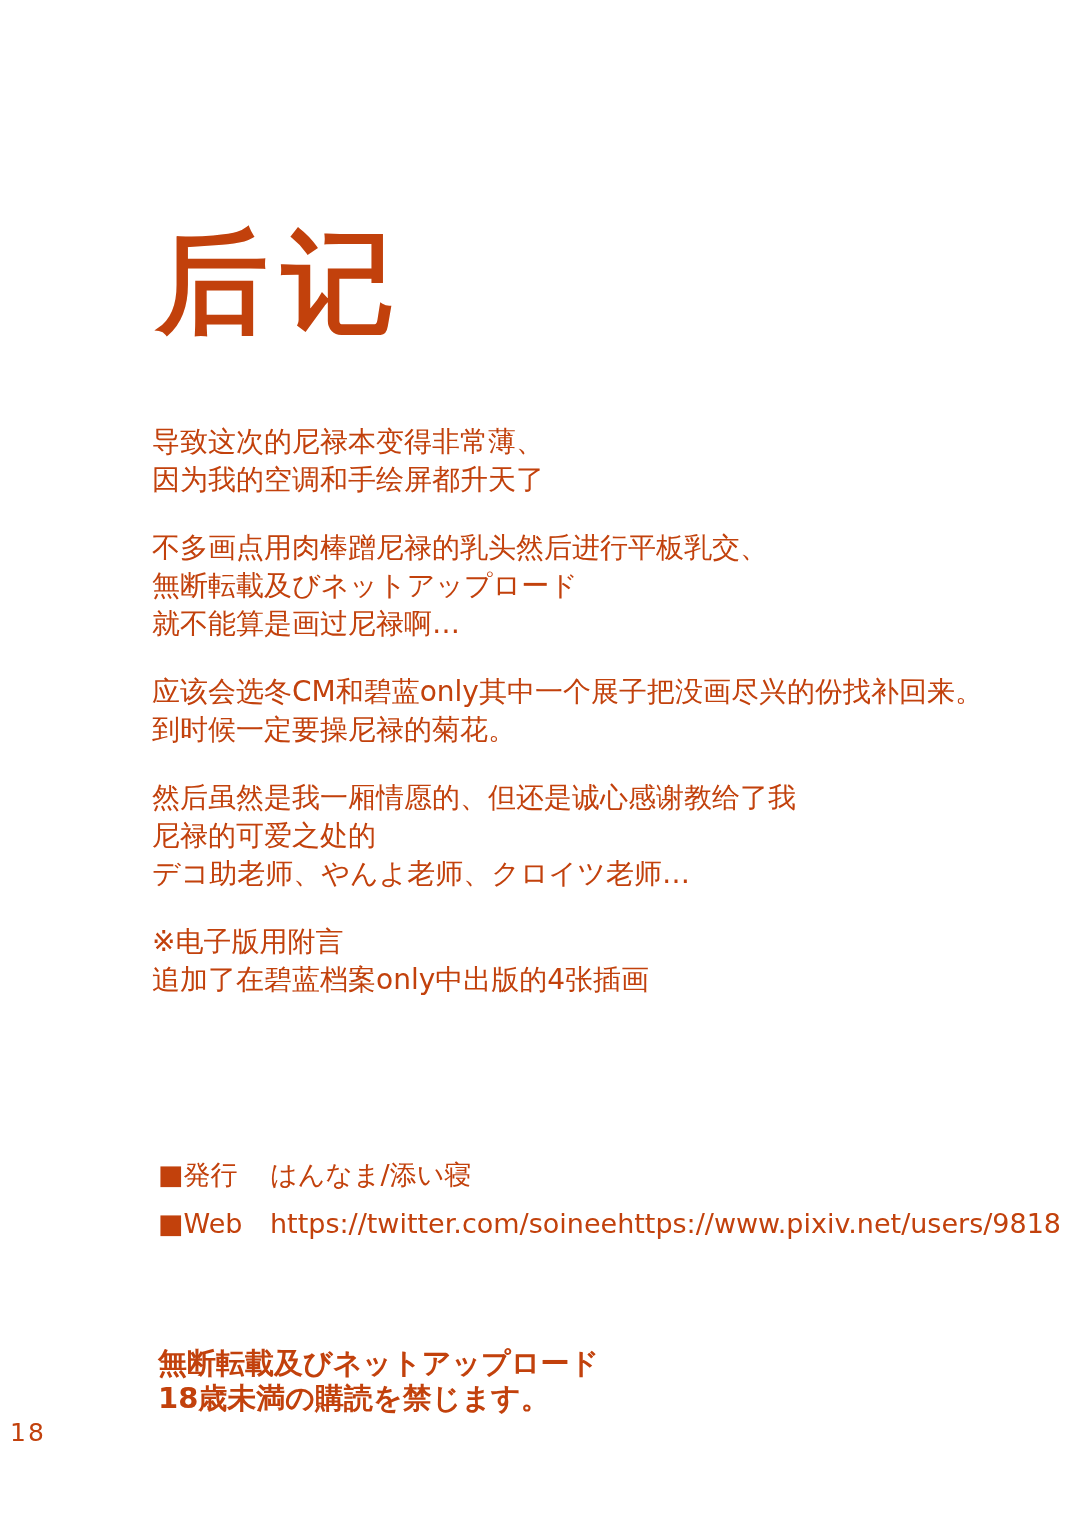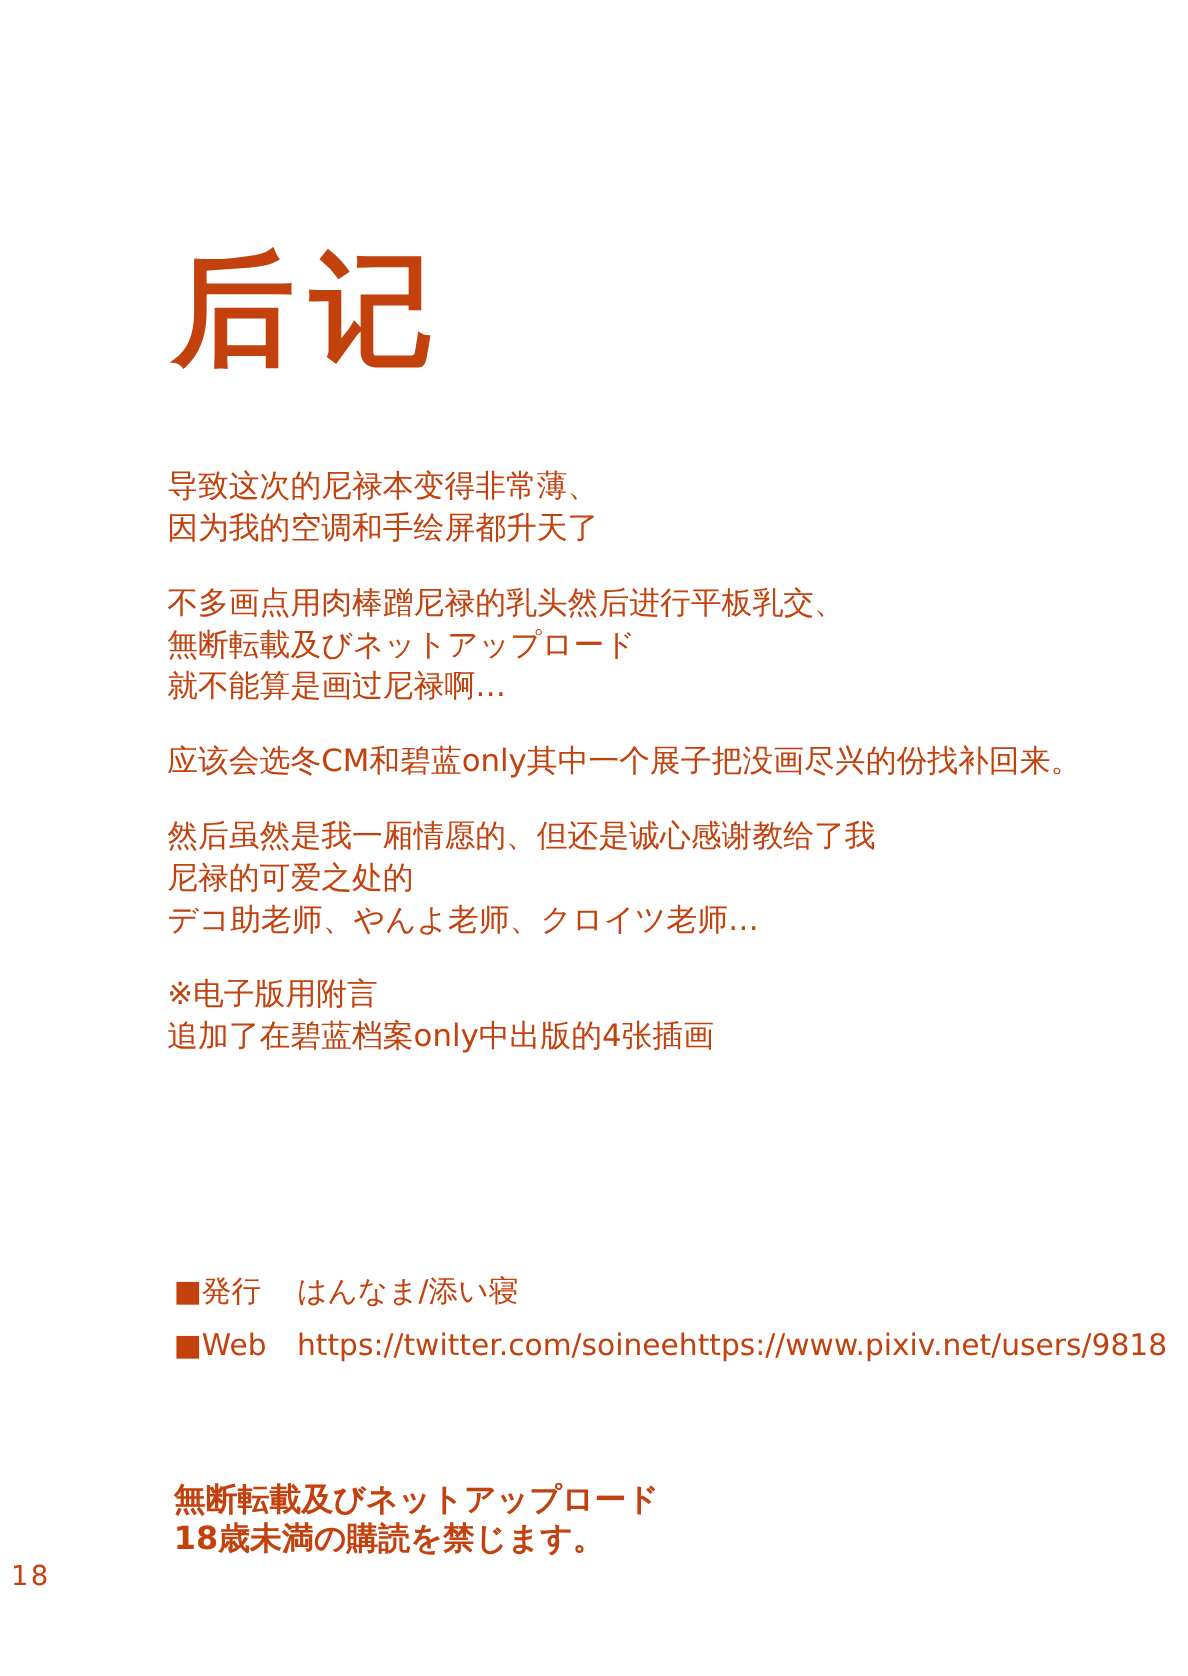--- a/index.html
+++ b/index.html
@@ -98,20 +98,21 @@
       <div class="text-line">导致这次的尼禄本变得非常薄、</div>
       <div class="text-line">因为我的空调和手绘屏都升天了</div>
     </div>
     <div class="paragraph">
       <div class="text-line">不多画点用肉棒蹭尼禄的乳头然后进行平板乳交、</div>
       <div class="text-line">無断転載及びネットアップロード</div>
       <div class="text-line">就不能算是画过尼禄啊…</div>
     </div>
     <div class="paragraph">
       <div class="text-line">应该会选冬CM和碧蓝only其中一个展子把没画尽兴的份找补回来。</div>
+      <div class="text-line">到时候一定要操尼禄的菊花。</div>
     </div>
     <div class="paragraph">
       <div class="text-line">然后虽然是我一厢情愿的、但还是诚心感谢教给了我</div>
       <div class="text-line">尼禄的可爱之处的</div>
       <div class="text-line">デコ助老师、やんよ老师、クロイツ老师…</div>
     </div>
     <div class="paragraph">
       <div class="text-line">※电子版用附言</div>
       <div class="text-line">追加了在碧蓝档案only中出版的4张插画</div>
     </div>

